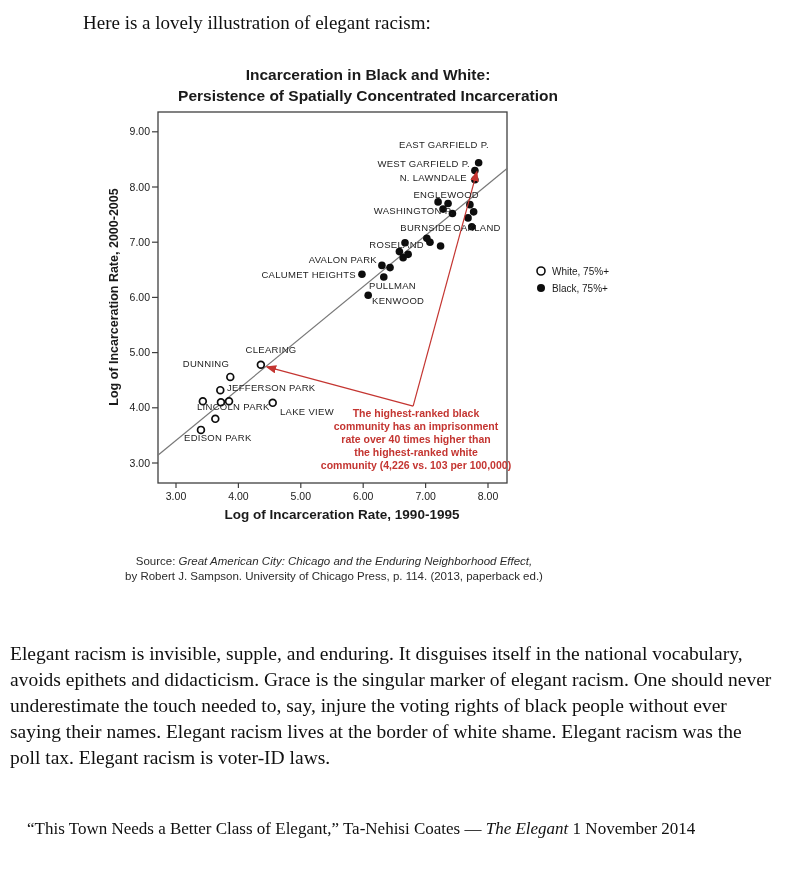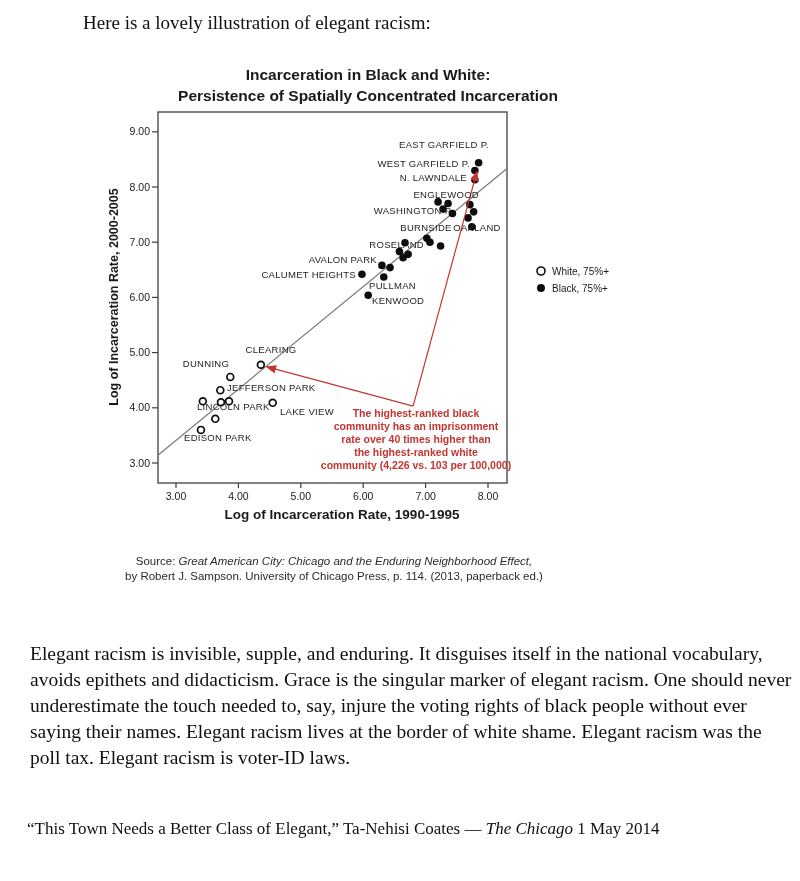--- a/index.html
+++ b/index.html
@@ -1,21 +1,21 @@
 <!DOCTYPE html>
 <html><head>
 <meta charset="utf-8">
 <style>
   html,body{margin:0;padding:0;background:#ffffff;}
   body{width:800px;height:881px;position:relative;font-family:"Liberation Serif",serif;color:#101010;}
   .abs{position:absolute;}
   #intro{left:47px;top:12px;font-size:19px;margin-left:36px;}
   #chart{left:0;top:0;}
   svg text{font-family:"Liberation Sans",sans-serif;}
-  #paragraph{left:30px;top:641px;width:762px;font-size:19.5px;line-height:26px;}
+  #paragraph{left:10px;top:641px;width:762px;font-size:19.5px;line-height:26px;}
   #attribution{left:27px;top:819px;font-size:17px;}
   .it{font-style:italic;}
 </style>
 </head>
 <body>
 
 <div id="intro" class="abs">Here is a lovely illustration of elegant racism:</div>
 
 <svg id="chart" class="abs" width="680" height="600" viewBox="0 0 680 600">
     <defs>
@@ -115,13 +115,13 @@
     <circle cx="541" cy="271" r="4" fill="#ffffff" stroke="#0d0d0d" stroke-width="1.6"></circle>
     <text x="552" y="275" font-size="10" fill="#1a1a1a">White, 75%+</text>
     <circle cx="541" cy="288" r="4" fill="#0d0d0d"></circle>
     <text x="552" y="292" font-size="10" fill="#1a1a1a">Black, 75%+</text>
     <text x="334" y="565" text-anchor="middle" font-size="11.5" fill="#2b2b2b"><tspan>Source: </tspan><tspan font-style="italic">Great American City: Chicago and the Enduring Neighborhood Effect,</tspan></text>
     <text x="334" y="580" text-anchor="middle" font-size="11.5" fill="#2b2b2b">by Robert J. Sampson. University of Chicago Press, p. 114. (2013, paperback ed.)</text>
   </svg>
 
 <div id="paragraph" class="abs">Elegant racism is invisible, supple, and enduring. It disguises itself in the national vocabulary, avoids epithets and didacticism. Grace is the singular marker of elegant racism. One should never underestimate the touch needed to, say, injure the voting rights of black people without ever saying their names. Elegant racism lives at the border of white shame. Elegant racism was the poll tax. Elegant racism is voter-ID laws.</div>
 
-<div id="attribution" class="abs"><span>“This Town Needs a Better Class of Elegant,” Ta-Nehisi Coates — </span><span class="it">The Chicago</span><span> 1 May 2014</span></div>
+<div id="attribution" class="abs"><span>“This Town Needs a Better Class of Elegant,” Ta-Nehisi Coates — </span><span class="it">The Elegant</span><span> 1 November 2014</span></div>
 
 </body></html>

